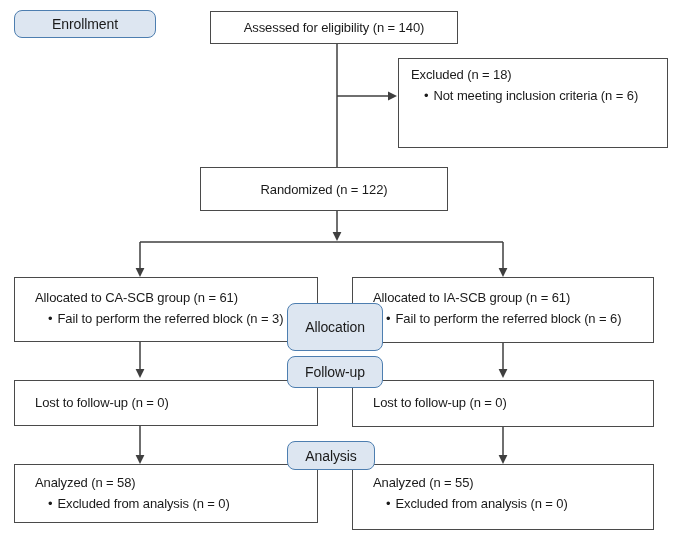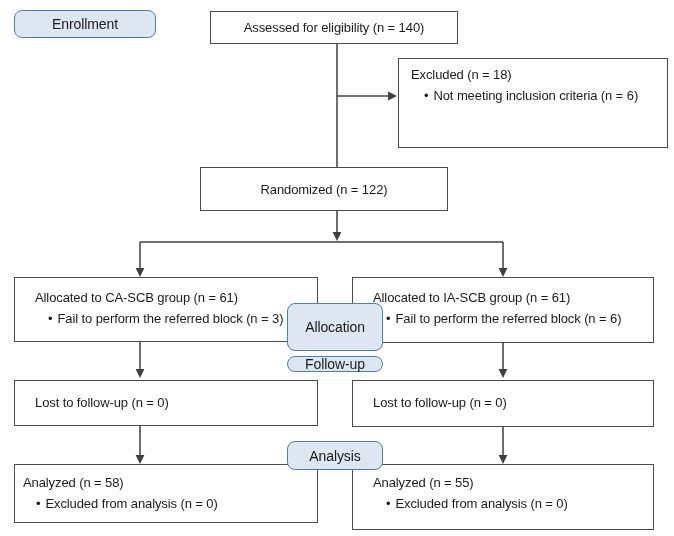--- a/index.html
+++ b/index.html
@@ -56,31 +56,31 @@
     align-items: center;
     justify-content: center;
     font-size: 14px;
     color: var(--text);
     z-index: 2;
     letter-spacing: -0.1px;
   }
   
   #label-enrollment { left: 14px;  top: 10px;  width: 142px; height: 28px; }
   #label-allocation { left: 287px; top: 255px; width: 96px;  height: 48px; margin-top: 48px; }
-  #label-followup   { left: 287px; top: 356px; width: 96px;  height: 16px; }
-  #label-analysis   { left: 287px; top: 441px; width: 96px;  height: 29px; }
+  #label-followup   { left: 287px; top: 356px; width: 96px;  height: 32px; }
+  #label-analysis   { left: 287px; top: 441px; width: 88px;  height: 29px; }
   
   #box-assessed   { left: 210px; top: 11px;  width: 248px; height: 33px; }
   #box-excluded   { left: 398px; top: 58px;  width: 270px; height: 90px; padding: 5px 6px 0 12px; }
   #box-randomized { left: 200px; top: 167px; width: 248px; height: 44px; }
   #box-alloc-left  { left: 14px;  top: 277px; width: 304px; height: 65px; padding: 9px 16px 0 20px; }
   #box-alloc-right { left: 352px; top: 277px; width: 302px; height: 66px; padding: 9px 15px 0 20px; }
   #box-fu-left     { left: 14px;  top: 380px; width: 304px; height: 46px; padding: 11px 6px 0 20px; }
   #box-fu-right    { left: 352px; top: 380px; width: 302px; height: 47px; padding: 11px 6px 0 20px; }
-  #box-an-left     { left: 14px;  top: 464px; width: 304px; height: 59px; padding: 7px 6px 0 8px; }
+  #box-an-left     { left: 14px;  top: 464px; width: 304px; height: 59px; padding: 7px 6px 0 20px; }
   #box-an-right    { left: 352px; top: 464px; width: 302px; height: 66px; padding: 7px 6px 0 20px; }
 </style>
 </head>
 <body>
 
 <div class="canvas">
 
   <svg class="connectors" width="674" height="536" viewBox="0 0 674 536">
 
     <line x1="337" y1="44" x2="337" y2="167"></line>

